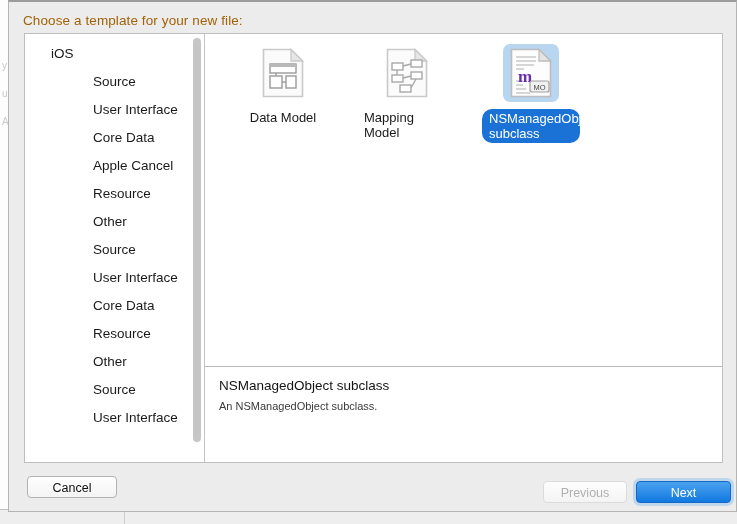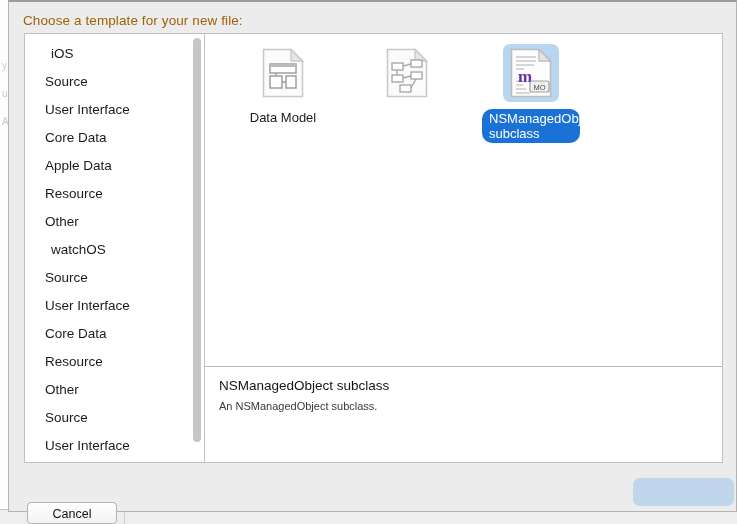--- a/index.html
+++ b/index.html
@@ -114,21 +114,21 @@
     font-size: 13.5px;
     color: #161616;
     white-space: nowrap;
     box-sizing: border-box;
   }
   .sb-row.group {
     padding-left: 26px;
     color: #1a1a1a;
   }
   .sb-row.child {
-    padding-left: 20px;
+    padding-left: 68px;
     color: #1a1a1a;
   }
   .sb-scrollbar {
     position: absolute;
     right: 3px;
     top: 4px;
     width: 8px;
     height: 418px;
   }
   .sb-thumb {
@@ -225,21 +225,21 @@
     height: 22px;
     border-radius: 4px;
     font-size: 12.5px;
     line-height: 22px;
     text-align: center;
     box-sizing: border-box;
     user-select: none;
   }
   .btn-cancel {
     left: 18px;
-    top: 500px;
+    top: 474px;
     width: 90px;
     background: linear-gradient(#ffffff, #f3f3f3);
     border: 1px solid #b3b3b3;
     color: #111111;
   }
   .btn-previous {
     left: 534px;
     top: 479px;
     width: 84px;
     background: linear-gradient(#fdfdfd, #f4f4f4);
@@ -285,24 +285,23 @@
     <div class="sheet-title">Choose a template for your new file:</div>
 
     <div class="content-box">
 
       <div class="sidebar">
         <div class="sb-list" id="sb-list">
             <div class="sb-row group">iOS</div>
             <div class="sb-row child">Source</div>
             <div class="sb-row child">User Interface</div>
             <div class="sb-row child">Core Data</div>
-            <div class="sb-row child">Apple Data</div>
+            <div class="sb-row child">Apple Cancel</div>
             <div class="sb-row child">Resource</div>
             <div class="sb-row child">Other</div>
-            <div class="sb-row group">watchOS</div>
             <div class="sb-row child">Source</div>
             <div class="sb-row child">User Interface</div>
             <div class="sb-row child">Core Data</div>
             <div class="sb-row child">Resource</div>
             <div class="sb-row child">Other</div>
             <div class="sb-row child">Source</div>
             <div class="sb-row child">User Interface</div>
           </div>
         <div class="sb-scrollbar">
           <div class="sb-thumb"></div>
@@ -342,20 +341,21 @@
                   <rect x="6" y="27" width="11" height="7" fill="#ffffff" stroke="#a2a2a2" stroke-width="1.3"></rect>
                   <rect x="25" y="24" width="11" height="7" fill="#ffffff" stroke="#a2a2a2" stroke-width="1.3"></rect>
                   <rect x="14" y="37" width="11" height="7" fill="#ffffff" stroke="#a2a2a2" stroke-width="1.3"></rect>
                   <line x1="17" y1="18" x2="25" y2="16" stroke="#a8a8a8" stroke-width="1.3"></line>
                   <line x1="17" y1="30" x2="25" y2="28" stroke="#a8a8a8" stroke-width="1.3"></line>
                   <line x1="11" y1="22" x2="11" y2="27" stroke="#a8a8a8" stroke-width="1.3"></line>
                   <line x1="25" y1="40" x2="30" y2="31" stroke="#a8a8a8" stroke-width="1.3"></line>
                 </svg>
               </span>
             </div>
+            <div class="tile-label">Mapping Model</div>
           </div>
 
           <div class="tile selected">
             <div class="tile-icon-wrap">
               <span>
                 <svg width="42" height="50" viewBox="0 0 42 50">
                   <path d="M1.5 1.5 H29 L40.5 13 V48.5 H1.5 Z" fill="#fdfdfd" stroke="#bdbdbd" stroke-width="1.6"></path>
                   <path d="M29 1.5 V13 H40.5 Z" fill="#e4e4e4" stroke="#bdbdbd" stroke-width="1.3"></path>
                   <g stroke="#b6b6b6" stroke-width="1.1">
                     <line x1="6" y1="9" x2="26" y2="9"></line>
@@ -383,17 +383,19 @@
         <div class="desc">
           <div class="desc-title">NSManagedObject subclass</div>
           <div class="desc-body">An NSManagedObject subclass.</div>
         </div>
 
       </div>
     </div>
 
     <div class="btn btn-cancel">Cancel</div>
 
+    <div class="btn btn-previous">Previous</div>
 
     <div class="btn-next-ring"></div>
+    <div class="btn btn-next">Next</div>
 
   </div>
 </div>
 
 </body></html>

